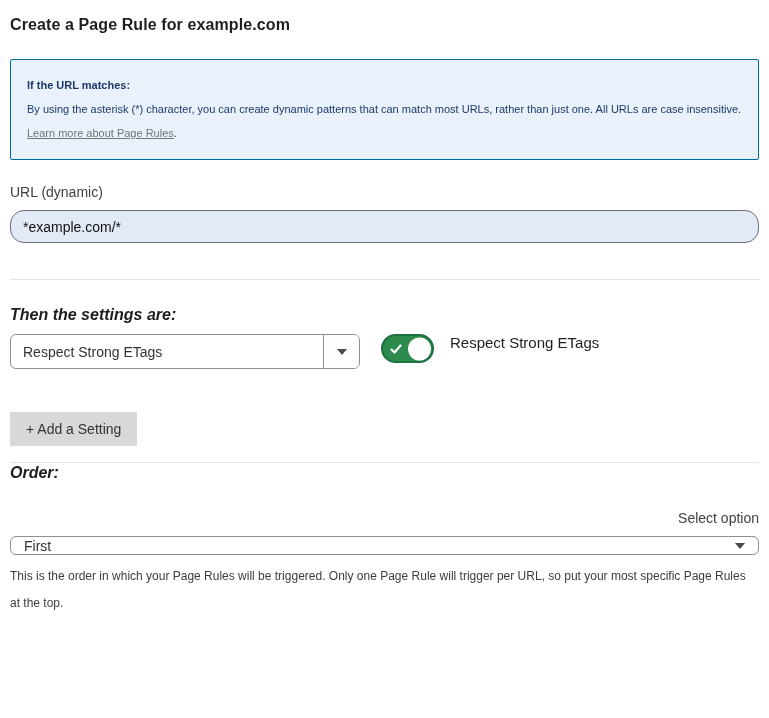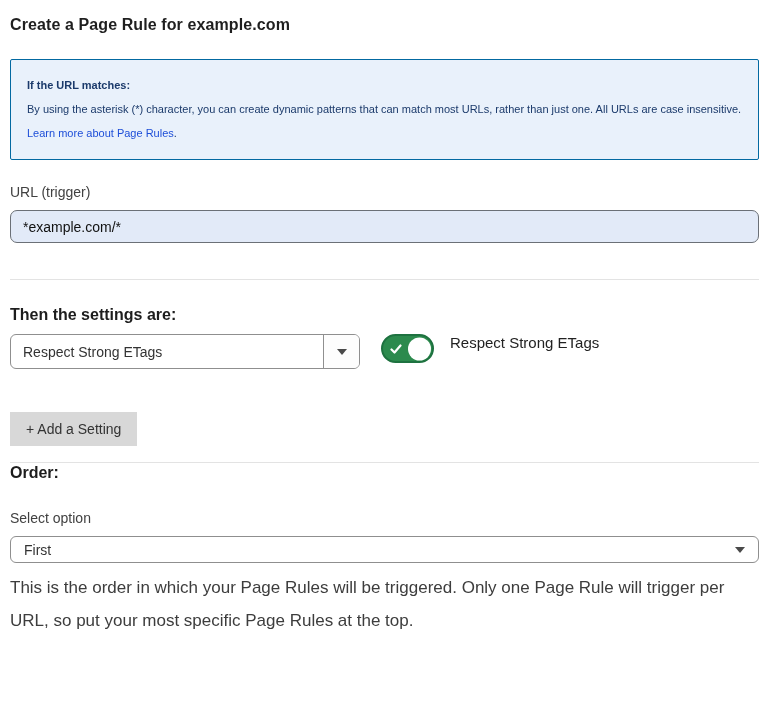--- a/index.html
+++ b/index.html
@@ -31,55 +31,57 @@
     color: #1b3a6b;
     font-size: 11px;
     line-height: 24px;
   }
   .info-box .info-heading {
     font-weight: 700;
     display: block;
   }
   .info-box .info-body { display: block; }
   .info-box a.info-link {
-    color: #1d4ed8;
+    color: #737373;
+    text-decoration: underline;
     cursor: pointer;
   }
   .field-label {
     display: block;
     font-size: 14px;
     color: #414141;
     line-height: 18px;
   }
   .url-section { margin-top: 23px; }
   .url-input {
     margin-top: 9px;
     width: 100%;
     height: 33px;
     background: #e2eaf8;
     border: 1px solid #6b7077;
-    border-radius: 7px;
+    border-radius: 14px;
     padding: 0 12px;
     font-size: 14px;
     color: #111111;
     font-family: "Liberation Sans", "DejaVu Sans", sans-serif;
     outline: none;
   }
   hr.divider {
     border: none;
     border-top: 1px solid #e3e3e3;
     height: 0;
   }
   .divider-1 { margin-top: 36px; }
   .divider-2 { margin-top: 16px; }
   h2.section-heading {
     font-size: 16px;
     font-weight: 700;
     color: #1d1d1d;
     line-height: 20px;
+    font-style: italic;
   }
   .settings-section { margin-top: 25px; }
   .pick-label { margin-top: 25px; }
   .setting-row {
     margin-top: 9px;
     display: flex;
     align-items: flex-start;
   }
   .select-box {
     width: 350px;
@@ -154,59 +156,59 @@
     background: #d8d8d8;
     color: #333333;
     border: none;
     border-radius: 0;
     padding: 9px 16px;
     font-size: 14px;
     font-family: "Liberation Sans", "DejaVu Sans", sans-serif;
     cursor: pointer;
   }
   .order-section { }
-  .order-label { margin-top: 26px; }
+  .order-label { margin-top: 26px; text-align: right; }
   .order-select {
     margin-top: 9px;
     width: 100%;
-    height: 27px;
+    height: 19px;
     background: #ffffff;
     border: 1px solid #8f8f8f;
     border-radius: 6px;
     display: flex;
     align-items: center;
     justify-content: space-between;
     padding: 0 13px;
     font-size: 14px;
     color: #333333;
     cursor: pointer;
   }
   .help-text {
     margin-top: 8px;
-    font-size: 17px;
+    font-size: 12px;
     color: #3d3d3d;
-    line-height: 33px;
+    line-height: 27px;
     max-width: 745px;
   }
 </style>
 </head>
 <body>
 
 <div class="page">
 
   <h1 class="page-title">Create a Page Rule for example.com</h1>
 
   <div class="info-box">
     <span class="info-heading">If the URL matches:</span>
     <span class="info-body">By using the asterisk (*) character, you can create dynamic patterns that can match most URLs, rather than just one. All URLs are case insensitive.</span>
     <span><a class="info-link">Learn more about Page Rules</a><span>.</span></span>
   </div>
 
   <div class="url-section">
-    <label class="field-label">URL (trigger)</label>
+    <label class="field-label">URL (dynamic)</label>
     <input class="url-input" type="text" value="*example.com/*" style="">
   </div>
 
   <hr class="divider divider-1">
 
   <div class="settings-section">
     <h2 class="section-heading">Then the settings are:</h2>
 
     <div class="setting-row">
       <div class="select-box">

